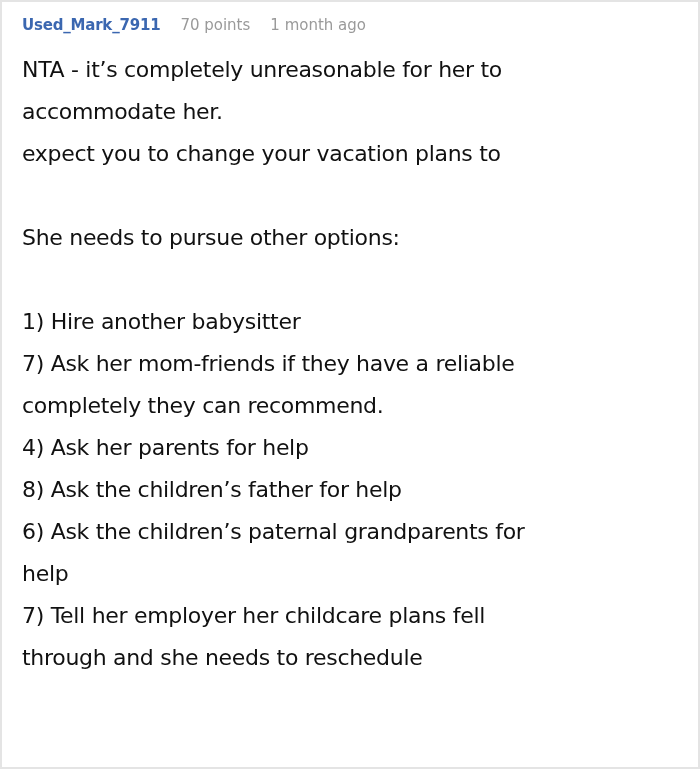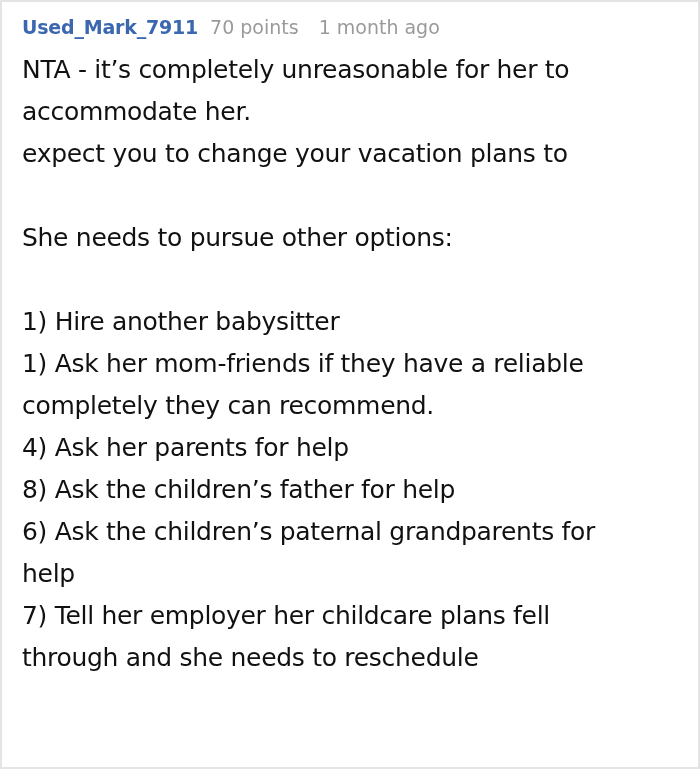--- a/index.html
+++ b/index.html
@@ -10,30 +10,30 @@
       border: 2px solid #e4e4e4;
       background: #fff;
       padding: 14px 20px 0 20px;
       font-family: "DejaVu Sans", sans-serif;
       color: #111;
       position: relative;
     }
     .meta {
       display: flex; align-items: baseline;
       height: 32px;
-      font-size: 19px;
+      font-size: 15px;
     }
     .username {
       color: #3b67b0; font-weight: bold; text-decoration: none;
       letter-spacing: -0.2px;
     }
-    .points { color: #9a9a9a; margin-left: 12px; }
+    .points { color: #9a9a9a; margin-left: 20px; }
     .time { color: #9a9a9a; margin-left: 20px; text-align: right; }
     .body {
-      font-size: 25px;
+      font-size: 22px;
       line-height: 42px;
       letter-spacing: -0.3px;
       margin-top: 1px;
     }
     .para { margin: 0; }
     .blank { height: 42px; }
   </style>
 </head>
 <body>
 
@@ -48,21 +48,21 @@
     <div class="para">
       <div>NTA - it’s completely unreasonable for her to</div>
       <div>accommodate her.</div>
       <div>expect you to change your vacation plans to</div>
     </div>
     <div class="blank"></div>
     <div class="para">She needs to pursue other options:</div>
     <div class="blank"></div>
     <div class="para">
       <div>1) Hire another babysitter</div>
-      <div>1) Ask her mom-friends if they have a reliable</div>
+      <div>7) Ask her mom-friends if they have a reliable</div>
       <div>completely they can recommend.</div>
       <div>4) Ask her parents for help</div>
       <div>8) Ask the children’s father for help</div>
       <div>6) Ask the children’s paternal grandparents for</div>
       <div>help</div>
       <div>7) Tell her employer her childcare plans fell</div>
       <div>through and she needs to reschedule</div>
     </div>
   </div>
 </div>

